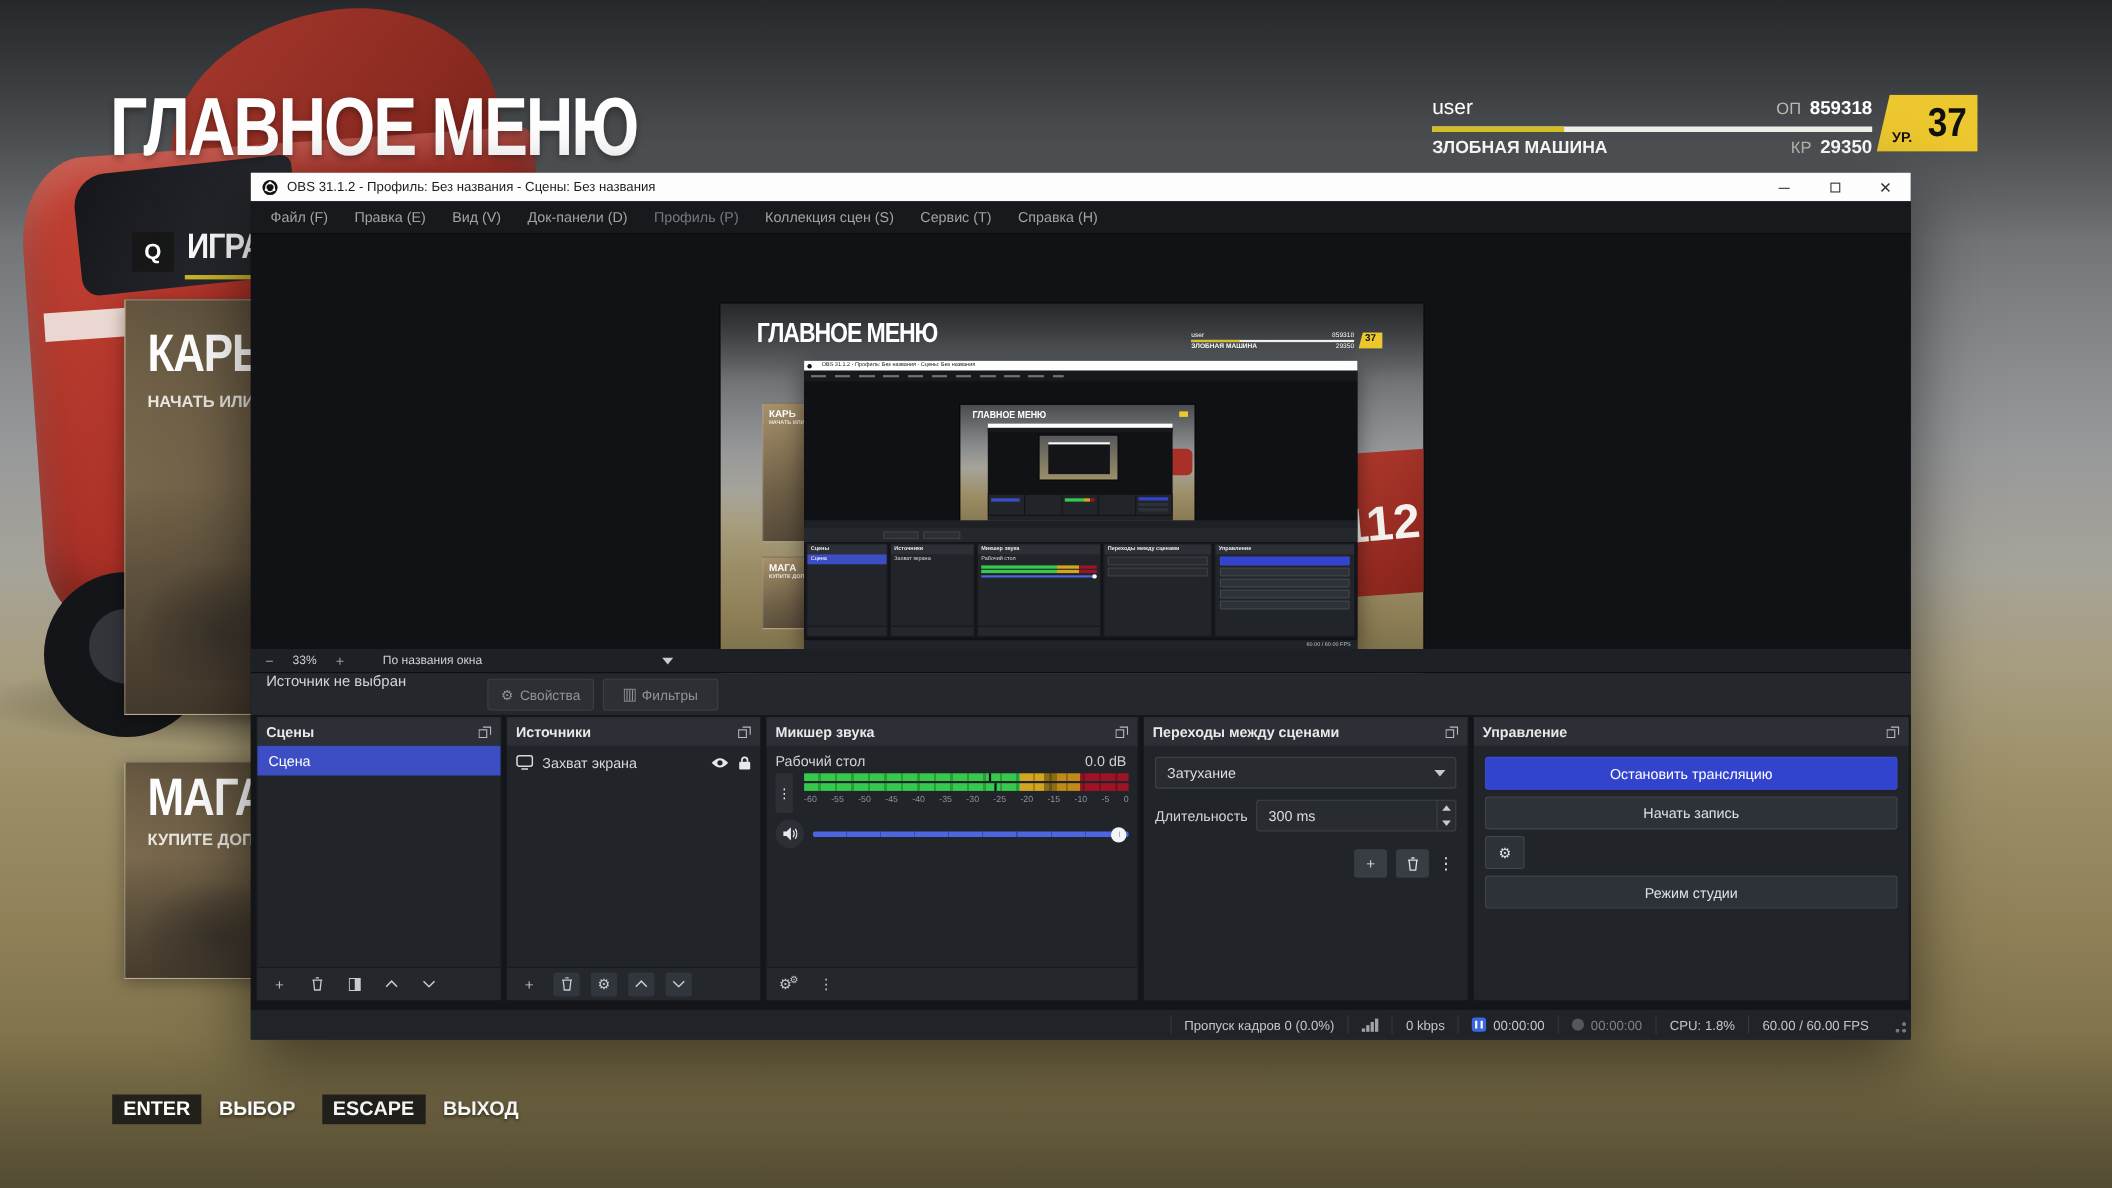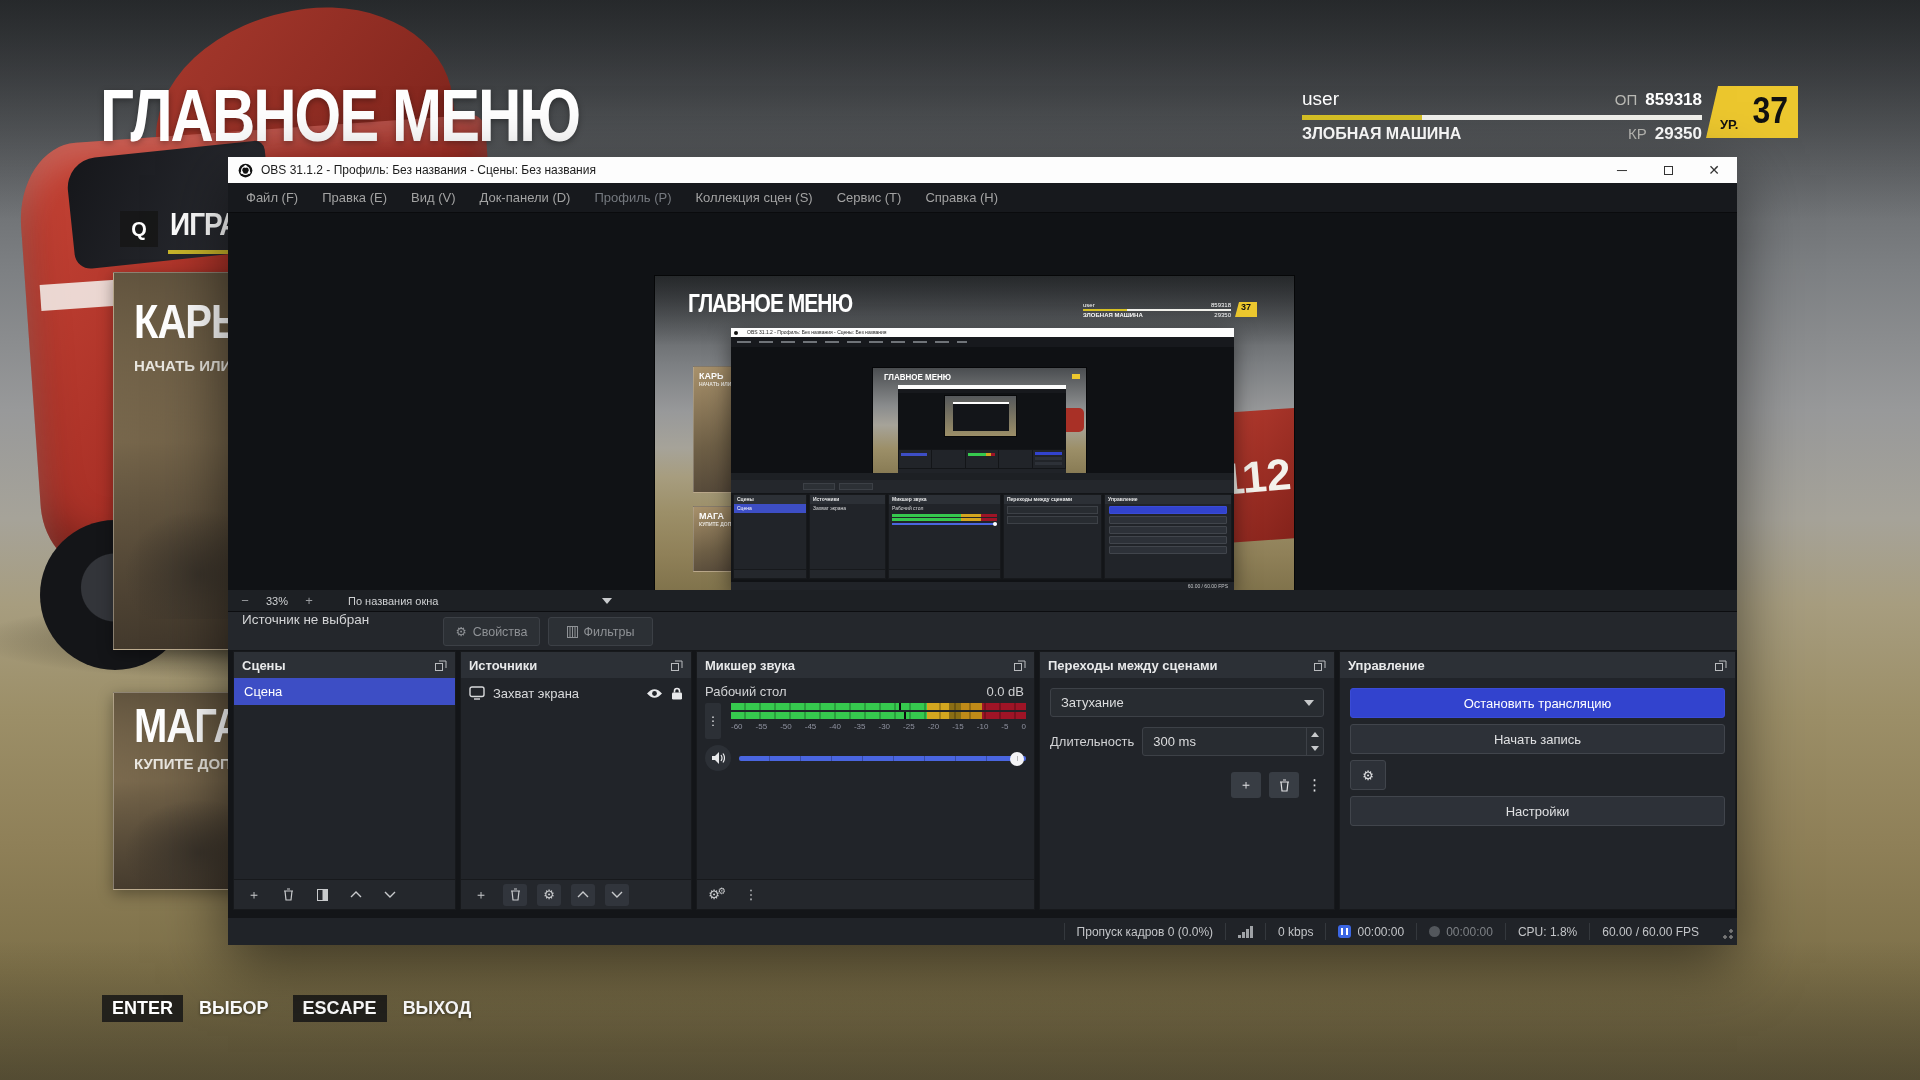--- a/index.html
+++ b/index.html
@@ -682,21 +682,21 @@
               <path d="M4 1 h7 v7" fill="none" stroke="#b9bbbe"></path>
             </svg>
           </span>
       </div>
       <div class="ctl-body">
         <div class="cbtn blue">Остановить трансляцию</div>
         <div class="cbtn">Начать запись</div>
         <div class="ctl-row">
           <div class="cbtn gear">⚙</div>
         </div>
-        <div class="cbtn">Настройки</div>
+        <div class="cbtn">Режим студии</div>
       </div>
     </div>
   </div>
 
   <div class="sbar abs">
     <span class="st">Пропуск кадров 0 (0.0%)</span>
     <span class="st">
       <span class="sig">
           <i style="height:3px"></i>
           <i style="height:6px"></i>

